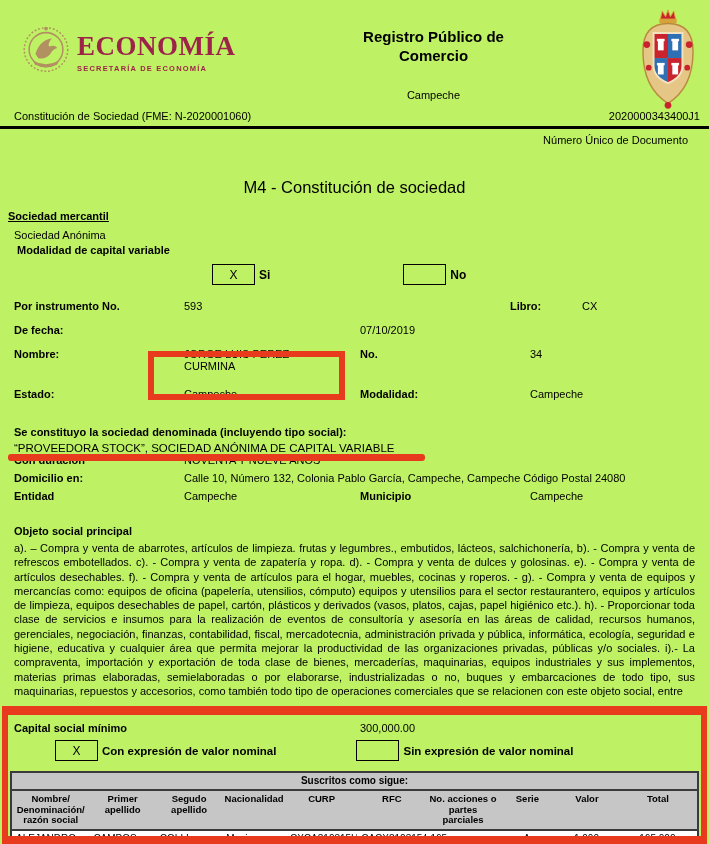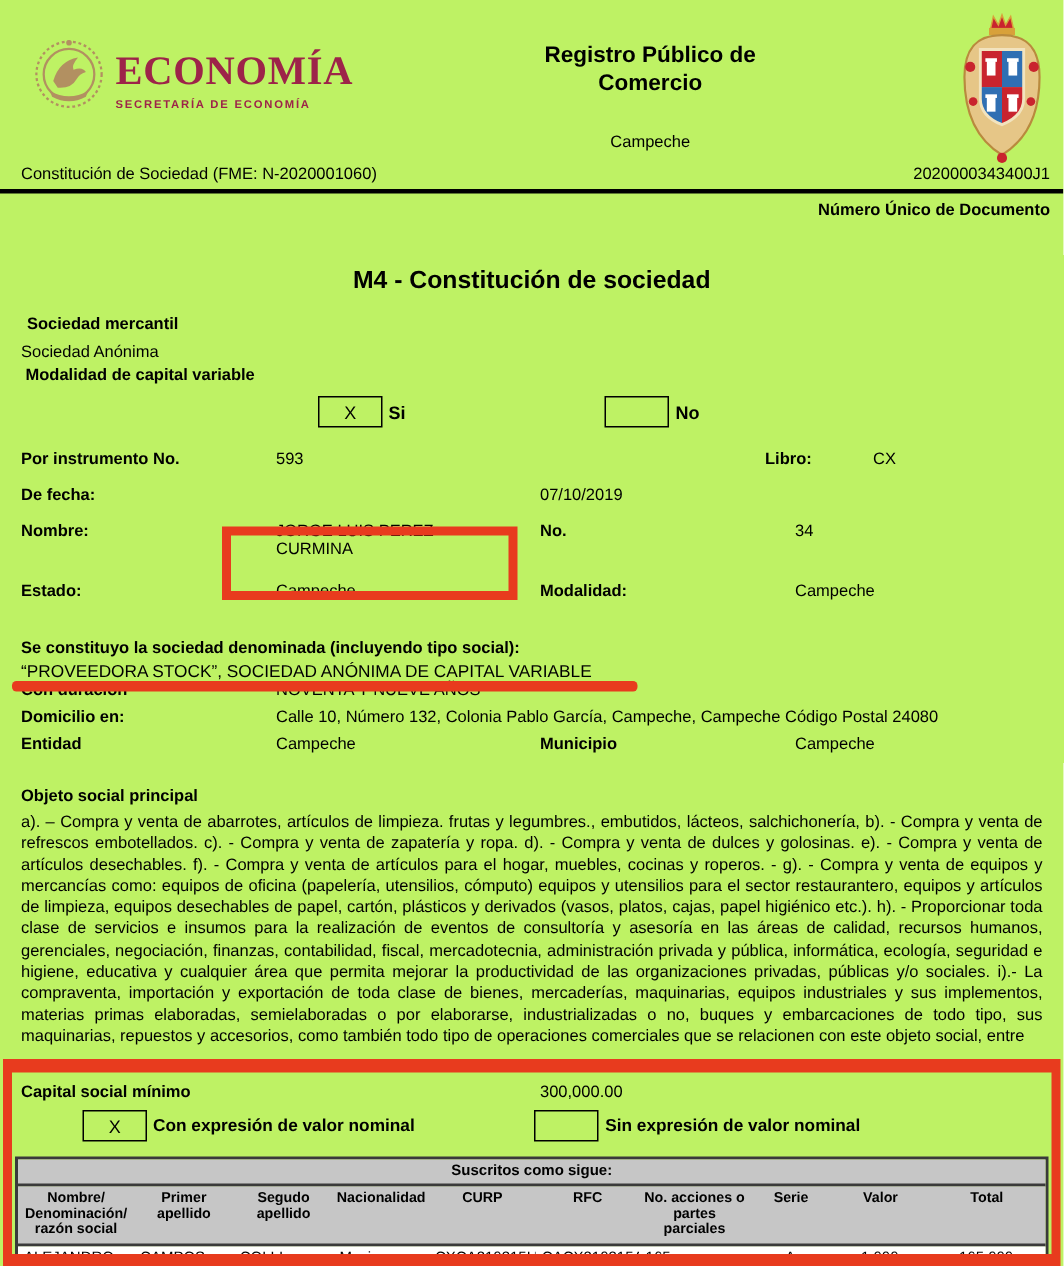--- a/index.html
+++ b/index.html
@@ -15,28 +15,28 @@
   .brand-name { font-family:"Liberation Serif", serif; font-weight:bold; font-size:27px; line-height:1; color:#9D2449; letter-spacing:.5px; }
   .brand-sub { font-size:7.5px; font-weight:bold; color:#9D2449; letter-spacing:1.2px; margin-top:4px; }
   .hdr-center { flex:1; text-align:center; margin-top:22px; }
   .hdr-title { font-size:15px; font-weight:bold; line-height:1.25; white-space:pre-line; }
   .hdr-state { font-size:11px; margin-top:23px; }
   .crest-wrap { width:70px; margin:2px 6px 0 0; text-align:center; }
   
   .docbar-wrap { position:absolute; top:106px; left:0; width:709px; }
   .docbar { display:flex; justify-content:space-between; font-size:11px; padding:4px 9px 0 14px; }
   .rule { height:3px; background:#000; margin-top:4px; }
-  .doc-caption { text-align:right; font-size:11px; padding-right:9px; margin-top:5px;font-weight:bold; }
-  
-  .m4 { position:absolute; top:178px; left:0; width:709px; text-align:center; font-size:16.5px; font-weight:bold; }
+  .doc-caption { text-align:right; font-size:11px; padding-right:21px; margin-top:5px; }
+  
+  .m4 { position:absolute; top:178px; left:0; width:709px; text-align:center; font-size:16.5px; font-weight:normal; }
   .lbl { font-weight:bold; font-size:11px; }
   .val { font-size:11px; }
   .sec { position:absolute; left:0; width:709px; }
   .sec-soc { top:210px; }
-  .sec-soc .l1 { padding-left:18px; }
+  .sec-soc .l1 { padding-left:8px;text-decoration:underline; }
   .sec-soc .v1 { padding-left:14px; margin-top:7px; }
   .sec-soc .l2 { padding-left:17px; margin-top:3px; }
   .cbrow { display:flex; align-items:center; margin-top:8px; }
   .cbx { width:43px; height:21px; border:1.5px solid #000; box-sizing:border-box;
          display:inline-flex; align-items:center; justify-content:center; font-size:12px; flex:none; }
   .cbl { font-weight:bold; font-size:12px; margin-left:4px; }
   .sec-fields { top:295px; padding-top:5px; }
   .frow { display:grid; padding-left:14px; align-items:start; }
   .g4 { grid-template-columns:170px 176px 170px 1fr; }
   .g-instr { grid-template-columns:170px 326px 72px 1fr; height:24px; }

